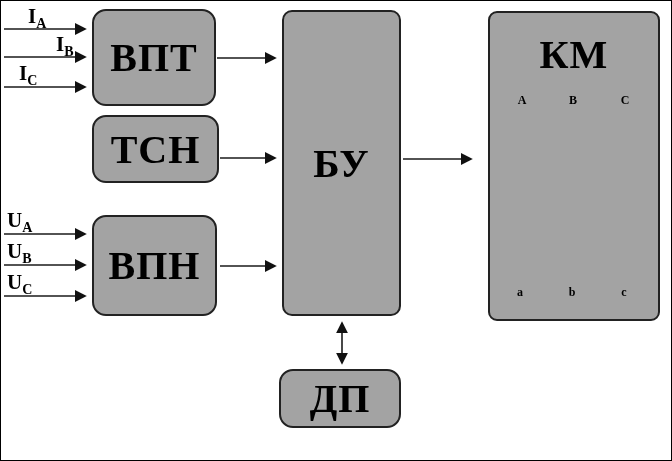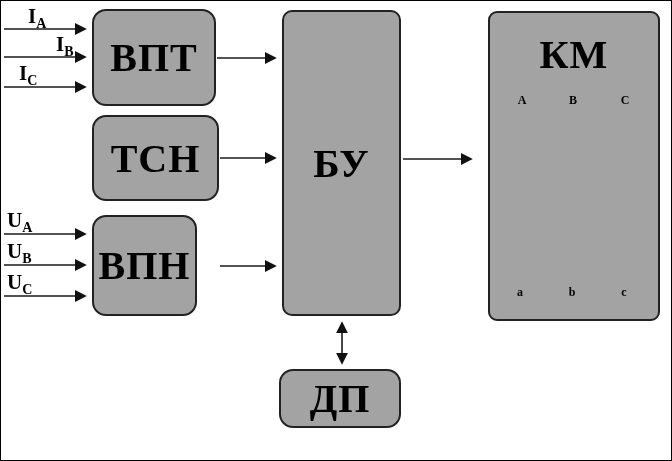--- a/index.html
+++ b/index.html
@@ -69,25 +69,25 @@
     <line x1="624" y1="206" x2="624" y2="283" stroke="#1a1a1a" stroke-width="1.6"></line>
     <line x1="634" y1="185" x2="614" y2="206" stroke="#1a1a1a" stroke-width="1.5"></line>
 
     <line x1="506" y1="183" x2="650" y2="198" stroke="#1a1a1a" stroke-width="1.6"></line>
   </svg>
 
   <div class="block" style="left:91px; top:8px; width:124px; height:97px;">
     <span>ВПТ</span>
   </div>
 
-  <div class="block" style="left:91px; top:114px; width:127px; height:86px;">
+  <div class="block" style="left:91px; top:114px; width:127px; height:68px;">
     <span>ТСН</span>
   </div>
 
-  <div class="block" style="left:91px; top:214px; width:105px; height:101px;">
+  <div class="block" style="left:91px; top:214px; width:125px; height:101px;">
     <span>ВПН</span>
   </div>
 
   <div class="block bu" style="left:281px; top:9px; width:119px; height:306px;">
     <span>БУ</span>
   </div>
 
   <div class="block km" style="left:487px; top:10px; width:172px; height:310px;">
     <span>КМ</span>
   </div>

